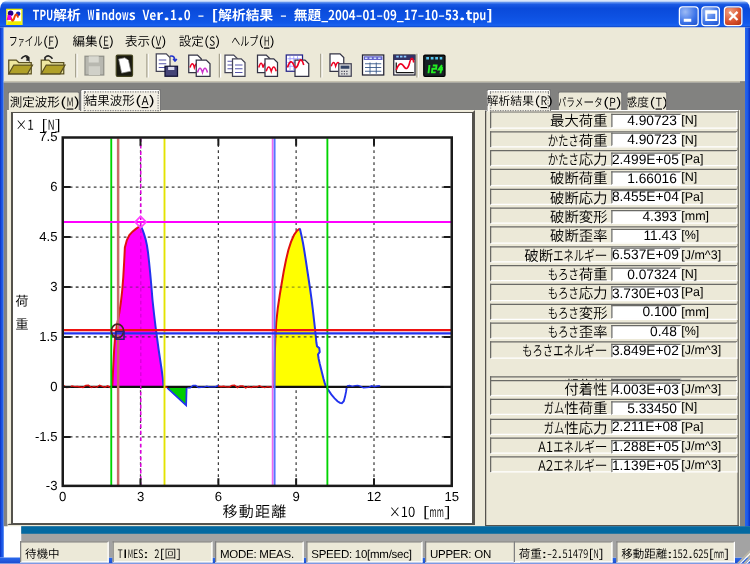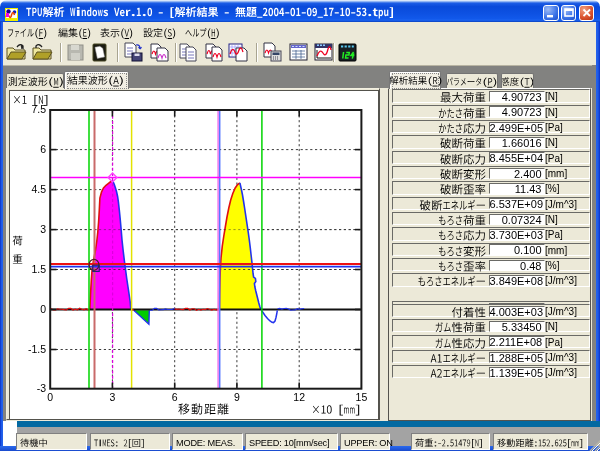--- a/index.html
+++ b/index.html
@@ -362,21 +362,21 @@
           </svg></div>
         <div class="rval">8.455E+04</div>
         <div class="runit">[Pa]</div>
       </div>
       <div class="rrow" style="top:76.9px">
         <div class="rlab"><svg width="96" height="13" viewBox="0 0 96 13">
             <g transform="translate(50.0,10.6)">
               <path d="M0.6 -9.0V-8.3H2.0C1.7 -6.5 1.2 -4.8 0.3 -3.7C0.5 -3.5 0.7 -3.1 0.7 -2.9C1.0 -3.2 1.2 -3.6 1.4 -3.9V0.4H2.1V-0.6H4.2V-5.5H2.0C2.4 -6.3 2.6 -7.3 2.8 -8.3H4.4V-9.0ZM2.1 -4.8H3.5V-1.3H2.1ZM5.0 -7.8V-4.9C5.0 -3.3 4.9 -1.1 3.9 0.5C4.1 0.6 4.4 0.8 4.5 0.9C5.5 -0.6 5.7 -2.8 5.7 -4.4C6.2 -3.2 6.8 -2.1 7.5 -1.2C6.8 -0.6 6.0 -0.0 5.2 0.3C5.3 0.4 5.5 0.7 5.6 0.9C6.5 0.5 7.3 -0.0 8.0 -0.7C8.7 -0.0 9.6 0.5 10.5 0.9C10.6 0.7 10.9 0.4 11.0 0.3C10.1 -0.1 9.2 -0.6 8.5 -1.3C9.4 -2.2 10.0 -3.5 10.4 -5.0L10.0 -5.2L9.8 -5.1H8.1V-7.1H10.0C9.8 -6.6 9.7 -6.0 9.5 -5.7L10.1 -5.5C10.4 -6.1 10.6 -7.0 10.8 -7.7L10.3 -7.9L10.2 -7.8H8.1V-9.6H7.4V-7.8ZM7.4 -7.1V-5.1H5.7V-7.1ZM9.5 -4.5C9.2 -3.4 8.7 -2.5 8.0 -1.7C7.3 -2.5 6.8 -3.4 6.4 -4.5Z M16.8 -8.9C16.7 -8.3 16.4 -7.4 16.1 -6.8L16.6 -6.6C16.8 -7.2 17.2 -8.0 17.5 -8.7ZM13.7 -8.7C13.9 -8.1 14.1 -7.2 14.2 -6.7L14.7 -6.9C14.7 -7.4 14.4 -8.2 14.2 -8.9ZM15.2 -9.6V-6.2H13.5V-5.5H15.1C14.7 -4.4 13.9 -3.3 13.3 -2.7C13.4 -2.5 13.6 -2.2 13.6 -2.0C14.2 -2.6 14.8 -3.5 15.2 -4.4V-1.4H15.8V-4.3C16.3 -3.9 16.8 -3.3 17.0 -3.0L17.4 -3.5C17.2 -3.8 16.2 -4.7 15.8 -5.0V-5.5H17.5V-6.2H15.8V-9.6ZM21.8 -9.5C21.1 -9.1 19.8 -8.7 18.6 -8.5L18.0 -8.6V-4.6C18.0 -3.5 17.9 -2.2 17.4 -1.0V-1.1H13.2V-9.2H12.5V0.5H13.2V-0.4H17.1C17.0 -0.1 16.7 0.2 16.5 0.5C16.7 0.6 16.9 0.8 17.0 1.0C18.5 -0.6 18.7 -2.9 18.7 -4.6V-5.0H20.6V0.9H21.3V-5.0H22.6V-5.8H18.7V-7.8C20.0 -8.1 21.5 -8.4 22.4 -8.9Z M31.3 -6.8C32.1 -6.1 32.9 -5.1 33.4 -4.5L34.0 -4.9C33.6 -5.5 32.7 -6.5 31.9 -7.2ZM25.5 -7.1C25.2 -6.4 24.3 -5.6 23.5 -5.1C23.7 -5.0 23.9 -4.7 24.1 -4.6C24.9 -5.2 25.8 -6.0 26.3 -6.9ZM28.3 -9.6V-8.5H23.7V-7.7H27.5V-7.7C27.5 -6.7 27.3 -5.4 25.6 -4.4C25.8 -4.3 26.1 -4.0 26.2 -3.8C28.0 -5.0 28.2 -6.5 28.2 -7.7V-7.7H29.9V-5.1C29.9 -5.0 29.9 -5.0 29.7 -5.0C29.6 -5.0 29.0 -5.0 28.4 -5.0C28.5 -4.8 28.6 -4.5 28.7 -4.3C29.4 -4.3 30.0 -4.3 30.3 -4.4C30.6 -4.5 30.6 -4.7 30.6 -5.1V-7.7H33.8V-8.5H29.1V-9.6ZM27.5 -4.5C26.9 -3.5 25.6 -2.5 23.8 -1.8C24.0 -1.7 24.2 -1.4 24.3 -1.3C25.1 -1.6 25.8 -2.0 26.4 -2.4C26.9 -1.8 27.4 -1.3 28.1 -0.9C26.7 -0.3 25.2 0.1 23.6 0.3C23.7 0.4 23.9 0.7 24.0 0.9C25.7 0.7 27.4 0.3 28.8 -0.4C30.1 0.3 31.7 0.7 33.6 0.9C33.7 0.7 33.9 0.4 34.0 0.2C32.3 0.1 30.8 -0.3 29.6 -0.8C30.6 -1.5 31.5 -2.3 32.1 -3.3L31.6 -3.6L31.4 -3.6H27.7C28.0 -3.8 28.2 -4.0 28.4 -4.3ZM26.9 -2.8 27.1 -2.9H30.9C30.4 -2.2 29.7 -1.7 28.8 -1.2C28.0 -1.7 27.4 -2.2 26.9 -2.8Z M44.3 -9.5C43.6 -8.5 42.2 -7.5 41.1 -7.0C41.3 -6.8 41.5 -6.6 41.7 -6.4C42.8 -7.1 44.1 -8.1 45.0 -9.2ZM44.6 -6.3C43.8 -5.3 42.4 -4.2 41.2 -3.6C41.4 -3.5 41.7 -3.2 41.8 -3.1C43.0 -3.8 44.4 -4.9 45.3 -6.0ZM44.9 -3.2C44.0 -1.7 42.4 -0.4 40.6 0.3C40.8 0.4 41.1 0.7 41.2 0.9C43.0 0.1 44.6 -1.3 45.6 -2.9ZM39.2 -8.2V-5.1H37.3V-8.2ZM35.0 -5.1V-4.4H36.5C36.5 -2.7 36.2 -0.9 35.0 0.4C35.1 0.6 35.4 0.8 35.5 1.0C36.9 -0.6 37.2 -2.5 37.2 -4.4H39.2V0.9H40.0V-4.4H41.2V-5.1H40.0V-8.2H41.1V-8.9H35.2V-8.2H36.5V-5.1Z" fill="#000"></path>
             </g>
           </svg></div>
-        <div class="rval">2.400</div>
+        <div class="rval">4.393</div>
         <div class="runit">[mm]</div>
       </div>
       <div class="rrow" style="top:92.2px">
         <div class="rlab"><svg width="96" height="13" viewBox="0 0 96 13">
             <g transform="translate(50.0,10.6)">
               <path d="M0.6 -9.0V-8.3H2.0C1.7 -6.5 1.2 -4.8 0.3 -3.7C0.5 -3.5 0.7 -3.1 0.7 -2.9C1.0 -3.2 1.2 -3.6 1.4 -3.9V0.4H2.1V-0.6H4.2V-5.5H2.0C2.4 -6.3 2.6 -7.3 2.8 -8.3H4.4V-9.0ZM2.1 -4.8H3.5V-1.3H2.1ZM5.0 -7.8V-4.9C5.0 -3.3 4.9 -1.1 3.9 0.5C4.1 0.6 4.4 0.8 4.5 0.9C5.5 -0.6 5.7 -2.8 5.7 -4.4C6.2 -3.2 6.8 -2.1 7.5 -1.2C6.8 -0.6 6.0 -0.0 5.2 0.3C5.3 0.4 5.5 0.7 5.6 0.9C6.5 0.5 7.3 -0.0 8.0 -0.7C8.7 -0.0 9.6 0.5 10.5 0.9C10.6 0.7 10.9 0.4 11.0 0.3C10.1 -0.1 9.2 -0.6 8.5 -1.3C9.4 -2.2 10.0 -3.5 10.4 -5.0L10.0 -5.2L9.8 -5.1H8.1V-7.1H10.0C9.8 -6.6 9.7 -6.0 9.5 -5.7L10.1 -5.5C10.4 -6.1 10.6 -7.0 10.8 -7.7L10.3 -7.9L10.2 -7.8H8.1V-9.6H7.4V-7.8ZM7.4 -7.1V-5.1H5.7V-7.1ZM9.5 -4.5C9.2 -3.4 8.7 -2.5 8.0 -1.7C7.3 -2.5 6.8 -3.4 6.4 -4.5Z M16.8 -8.9C16.7 -8.3 16.4 -7.4 16.1 -6.8L16.6 -6.6C16.8 -7.2 17.2 -8.0 17.5 -8.7ZM13.7 -8.7C13.9 -8.1 14.1 -7.2 14.2 -6.7L14.7 -6.9C14.7 -7.4 14.4 -8.2 14.2 -8.9ZM15.2 -9.6V-6.2H13.5V-5.5H15.1C14.7 -4.4 13.9 -3.3 13.3 -2.7C13.4 -2.5 13.6 -2.2 13.6 -2.0C14.2 -2.6 14.8 -3.5 15.2 -4.4V-1.4H15.8V-4.3C16.3 -3.9 16.8 -3.3 17.0 -3.0L17.4 -3.5C17.2 -3.8 16.2 -4.7 15.8 -5.0V-5.5H17.5V-6.2H15.8V-9.6ZM21.8 -9.5C21.1 -9.1 19.8 -8.7 18.6 -8.5L18.0 -8.6V-4.6C18.0 -3.5 17.9 -2.2 17.4 -1.0V-1.1H13.2V-9.2H12.5V0.5H13.2V-0.4H17.1C17.0 -0.1 16.7 0.2 16.5 0.5C16.7 0.6 16.9 0.8 17.0 1.0C18.5 -0.6 18.7 -2.9 18.7 -4.6V-5.0H20.6V0.9H21.3V-5.0H22.6V-5.8H18.7V-7.8C20.0 -8.1 21.5 -8.4 22.4 -8.9Z M29.4 -6.9C30.8 -6.3 32.4 -5.5 33.3 -4.9L33.8 -5.4C32.9 -6.0 31.3 -6.8 30.0 -7.3ZM25.4 -2.7V-0.1H23.6V0.6H34.0V-0.1H29.2V-1.4H32.9V-2.1H29.2V-3.4H33.5V-4.0H24.1V-3.4H28.4V-0.1H26.2V-2.7ZM23.9 -9.1V-8.3H28.9C27.6 -7.1 25.6 -6.1 23.7 -5.4C23.9 -5.3 24.2 -5.0 24.3 -4.8C25.7 -5.3 27.1 -6.1 28.3 -7.0V-4.5H29.1V-7.6C29.4 -7.8 29.7 -8.1 29.9 -8.3H33.6V-9.1Z M44.2 -7.3C43.8 -6.8 43.0 -6.2 42.4 -5.8L42.9 -5.5C43.5 -5.8 44.3 -6.4 44.9 -6.9ZM35.1 -3.5 35.5 -2.9C36.3 -3.3 37.2 -3.7 38.1 -4.2L38.0 -4.7C36.9 -4.3 35.8 -3.8 35.1 -3.5ZM35.5 -6.7C36.2 -6.3 36.9 -5.7 37.3 -5.4L37.9 -5.8C37.5 -6.2 36.7 -6.7 36.0 -7.1ZM42.2 -4.4C43.1 -4.0 44.3 -3.3 44.8 -2.8L45.4 -3.3C44.8 -3.8 43.6 -4.5 42.7 -4.9ZM40.8 -4.9C41.1 -4.6 41.3 -4.3 41.6 -4.0L39.5 -3.9C40.3 -4.7 41.2 -5.7 41.9 -6.6L41.3 -6.9C41.0 -6.4 40.5 -5.9 40.1 -5.3C39.8 -5.5 39.5 -5.8 39.1 -6.0C39.5 -6.4 39.9 -7.0 40.3 -7.5L40.0 -7.6H45.1V-8.3H40.6V-9.6H39.8V-8.3H35.5V-7.6H39.5C39.3 -7.2 39.0 -6.7 38.6 -6.3L38.3 -6.5L37.9 -6.1C38.5 -5.7 39.2 -5.2 39.6 -4.8C39.3 -4.5 39.0 -4.1 38.6 -3.8L37.8 -3.8L37.9 -3.1L42.0 -3.4C42.1 -3.2 42.2 -2.9 42.3 -2.7L42.9 -3.1C42.6 -3.6 42.0 -4.5 41.4 -5.1ZM35.1 -2.2V-1.5H39.8V0.9H40.6V-1.5H45.4V-2.2H40.6V-3.1H39.8V-2.2Z" fill="#000"></path>
             </g>
           </svg></div>
         <div class="rval">11.43</div>
         <div class="runit">[%]</div>
@@ -425,21 +425,21 @@
           </svg></div>
         <div class="rval">0.48</div>
         <div class="runit">[%]</div>
       </div>
       <div class="rrow" style="top:184.2px">
         <div class="rlab"><svg width="96" height="13" viewBox="0 0 96 13">
             <g transform="translate(27.7,10.6)">
               <path d="M0.8 -4.6 0.8 -3.8C1.3 -3.6 1.9 -3.5 2.6 -3.4C2.5 -2.8 2.5 -2.4 2.5 -2.0C2.5 -0.2 3.4 0.5 4.5 0.5C6.1 0.5 7.2 -0.5 7.2 -2.2C7.2 -3.2 6.9 -4.0 6.3 -4.9L5.7 -4.7C6.3 -3.9 6.6 -3.1 6.6 -2.3C6.6 -1.1 5.7 -0.3 4.5 -0.3C3.5 -0.3 3.0 -1.0 3.0 -2.2C3.0 -2.4 3.1 -2.9 3.1 -3.4H3.4C4.0 -3.4 4.5 -3.4 5.1 -3.5L5.1 -4.3C4.5 -4.1 3.9 -4.1 3.3 -4.1H3.2L3.3 -6.3H3.4C4.1 -6.3 4.6 -6.3 5.1 -6.4L5.1 -7.2C4.6 -7.0 4.1 -7.0 3.4 -7.0L3.5 -8.2C3.6 -8.5 3.6 -8.7 3.6 -9.0L3.0 -9.1C3.0 -8.9 3.0 -8.7 3.0 -8.3L2.9 -7.0C2.2 -7.1 1.6 -7.2 1.0 -7.5L1.0 -6.7C1.5 -6.5 2.2 -6.4 2.8 -6.3L2.6 -4.1C2.0 -4.2 1.4 -4.3 0.8 -4.6Z M10.2 -8.3 10.2 -7.5C10.4 -7.5 10.6 -7.5 10.8 -7.6C11.2 -7.6 12.8 -7.7 13.4 -7.7C12.6 -6.7 10.4 -4.1 9.2 -2.8L9.7 -2.2C10.7 -3.6 11.5 -4.5 12.9 -4.5C14.0 -4.5 14.7 -3.8 14.7 -2.6C14.7 -0.9 13.2 -0.0 10.9 -0.4L11.0 0.4C13.7 0.7 15.3 -0.4 15.3 -2.6C15.3 -4.2 14.4 -5.2 13.0 -5.2C12.7 -5.2 12.2 -5.1 11.7 -4.9C12.4 -5.7 13.5 -6.8 14.1 -7.6C14.2 -7.7 14.3 -7.8 14.4 -7.9L14.1 -8.5C14.0 -8.5 13.8 -8.4 13.6 -8.4C13.1 -8.4 11.2 -8.3 10.8 -8.3C10.6 -8.3 10.4 -8.3 10.2 -8.3Z M19.1 -3.6 18.5 -3.7C18.3 -3.1 18.1 -2.5 18.1 -1.9C18.1 -0.3 19.1 0.4 20.7 0.4C21.6 0.4 22.3 0.3 22.8 0.2L22.8 -0.6C22.2 -0.4 21.5 -0.3 20.7 -0.3C19.4 -0.4 18.7 -0.8 18.7 -2.0C18.7 -2.5 18.9 -3.0 19.1 -3.6ZM17.9 -7.2 17.9 -6.4C19.2 -6.2 20.4 -6.2 21.4 -6.3C21.7 -5.4 22.1 -4.3 22.4 -3.6C22.1 -3.7 21.5 -3.7 21.0 -3.8L21.0 -3.1C21.5 -3.1 22.5 -2.9 22.9 -2.8L23.2 -3.4C23.1 -3.6 23.0 -3.8 22.9 -4.0C22.6 -4.6 22.2 -5.5 21.9 -6.4C22.5 -6.5 23.2 -6.7 23.7 -6.9L23.6 -7.7C23.1 -7.4 22.3 -7.3 21.7 -7.1C21.6 -7.8 21.4 -8.6 21.4 -9.1L20.7 -9.0C20.8 -8.7 20.9 -8.4 20.9 -8.2C21.0 -7.9 21.1 -7.5 21.2 -7.1C20.3 -7.0 19.1 -7.0 17.9 -7.2Z M25.6 -1.4V-0.5C25.8 -0.5 26.0 -0.5 26.3 -0.5H31.7C31.9 -0.5 32.2 -0.5 32.4 -0.5V-1.4C32.2 -1.4 32.0 -1.4 31.7 -1.4H29.3V-6.8H31.3C31.5 -6.8 31.8 -6.8 32.0 -6.7V-7.6C31.8 -7.6 31.5 -7.6 31.3 -7.6H26.7C26.6 -7.6 26.3 -7.6 26.1 -7.6V-6.7C26.3 -6.8 26.6 -6.8 26.7 -6.8H28.6V-1.4H26.3C26.0 -1.4 25.8 -1.4 25.6 -1.4Z M40.4 -1.6 40.7 -2.3C40.0 -3.0 39.5 -3.4 38.8 -4.0L38.4 -3.4C39.1 -2.8 39.6 -2.3 40.4 -1.6ZM39.9 -7.0 39.5 -7.5C39.4 -7.4 39.2 -7.4 39.0 -7.4H37.6V-8.2C37.6 -8.5 37.6 -8.9 37.7 -9.2H37.0C37.0 -8.9 37.0 -8.5 37.0 -8.2V-7.4H35.4C35.1 -7.4 34.6 -7.4 34.4 -7.5V-6.6C34.6 -6.6 35.1 -6.6 35.4 -6.6C35.8 -6.6 38.5 -6.6 38.9 -6.6C38.6 -6.1 37.9 -5.1 37.2 -4.5C36.4 -3.8 35.4 -3.0 33.8 -2.5L34.2 -1.7C35.3 -2.2 36.2 -2.7 37.0 -3.4L37.0 -0.8C37.0 -0.4 37.0 0.1 37.0 0.5H37.6C37.6 0.1 37.6 -0.4 37.6 -0.8L37.6 -3.9C38.4 -4.7 39.1 -5.6 39.5 -6.3C39.6 -6.5 39.8 -6.8 39.9 -7.0Z M45.8 -0.2 46.2 0.2C46.2 0.1 46.3 0.1 46.4 -0.0C47.4 -0.7 48.5 -1.9 49.3 -3.2L48.9 -3.9C48.3 -2.6 47.2 -1.5 46.4 -1.0C46.4 -1.3 46.4 -7.1 46.4 -7.8C46.4 -8.2 46.5 -8.5 46.5 -8.6H45.8C45.8 -8.5 45.8 -8.2 45.8 -7.8C45.8 -7.1 45.8 -1.4 45.8 -0.9C45.8 -0.6 45.8 -0.4 45.8 -0.2ZM42.0 -0.3 42.5 0.2C43.2 -0.6 43.8 -1.7 44.0 -2.9C44.2 -4.0 44.3 -6.5 44.3 -7.8C44.3 -8.1 44.3 -8.4 44.3 -8.6H43.6C43.7 -8.3 43.7 -8.1 43.7 -7.8C43.7 -6.5 43.7 -4.2 43.4 -3.1C43.2 -2.0 42.7 -1.0 42.0 -0.3Z M55.9 -9.3 55.5 -9.1C55.7 -8.6 56.0 -7.9 56.2 -7.5L56.6 -7.7C56.4 -8.2 56.1 -8.9 55.9 -9.3ZM56.8 -9.8 56.4 -9.5C56.6 -9.1 56.9 -8.5 57.1 -7.9L57.5 -8.2C57.3 -8.6 57.0 -9.3 56.8 -9.8ZM50.4 -2.9 50.6 -2.0C50.7 -2.1 51.0 -2.1 51.3 -2.2L53.5 -2.7L53.9 -0.4C53.9 -0.0 54.0 0.3 54.0 0.7L54.7 0.5C54.6 0.2 54.5 -0.2 54.5 -0.5L54.1 -2.9L56.2 -3.3C56.5 -3.4 56.8 -3.5 56.9 -3.5L56.8 -4.4C56.7 -4.3 56.4 -4.2 56.1 -4.1L54.0 -3.6L53.7 -6.0L55.7 -6.5C55.9 -6.5 56.1 -6.6 56.2 -6.6L56.1 -7.4C56.0 -7.4 55.8 -7.3 55.5 -7.3C55.2 -7.2 54.4 -7.0 53.6 -6.8L53.4 -8.1C53.4 -8.3 53.3 -8.6 53.3 -8.9L52.7 -8.7C52.7 -8.5 52.8 -8.2 52.8 -7.9L53.0 -6.7C52.2 -6.5 51.5 -6.3 51.1 -6.3C50.9 -6.3 50.7 -6.2 50.5 -6.2L50.6 -5.3C50.8 -5.4 51.0 -5.4 51.2 -5.5L53.1 -5.9L53.4 -3.5C52.5 -3.3 51.6 -3.1 51.1 -3.0C50.9 -3.0 50.6 -2.9 50.4 -2.9Z M59.0 -4.9V-3.9C59.3 -3.9 59.9 -4.0 60.4 -4.0C61.1 -4.0 65.4 -4.0 66.1 -4.0C66.6 -4.0 67.0 -3.9 67.2 -3.9V-4.9C67.0 -4.9 66.7 -4.9 66.1 -4.9C65.4 -4.9 61.1 -4.9 60.4 -4.9C59.8 -4.9 59.3 -4.9 59.0 -4.9Z" fill="#000"></path>
             </g>
           </svg></div>
-        <div class="rval">3.849E+08</div>
+        <div class="rval">3.849E+02</div>
         <div class="runit">[J/m^3]</div>
       </div>
       <div class="rrow" style="top:212px">
         <div class="rlab"><svg width="96" height="13" viewBox="0 0 96 13">
             <g transform="translate(61.5,10.6)">
               <path d="M0.6 -8.4C1.2 -7.9 2.0 -7.2 2.4 -6.7L2.9 -7.2C2.5 -7.7 1.7 -8.4 1.1 -8.9ZM0.5 -0.5 1.1 -0.1C1.6 -1.1 2.2 -2.5 2.7 -3.7L2.1 -4.1C1.6 -2.8 0.9 -1.3 0.5 -0.5ZM6.0 -9.1C5.5 -8.9 4.7 -8.6 4.0 -8.3V-9.6H3.3V-7.0C3.3 -6.3 3.5 -6.1 4.3 -6.1C4.5 -6.1 5.6 -6.1 5.8 -6.1C6.5 -6.1 6.7 -6.3 6.7 -7.3C6.6 -7.4 6.3 -7.5 6.1 -7.6C6.1 -6.8 6.0 -6.7 5.7 -6.7C5.5 -6.7 4.6 -6.7 4.4 -6.7C4.0 -6.7 4.0 -6.8 4.0 -7.0V-7.7C4.8 -8.0 5.7 -8.3 6.4 -8.6ZM2.9 -3.0V-2.3H4.5C4.3 -1.4 3.9 -0.3 2.6 0.4C2.7 0.6 3.0 0.8 3.1 0.9C4.1 0.3 4.6 -0.5 4.9 -1.3C5.3 -0.9 5.7 -0.4 5.9 -0.1L6.4 -0.6C6.1 -1.0 5.6 -1.5 5.1 -1.9L5.2 -2.3H6.7V-3.0H5.2V-3.3V-4.4H6.5V-5.0H4.2C4.2 -5.3 4.3 -5.6 4.4 -5.9L3.7 -6.0C3.5 -5.2 3.2 -4.3 2.8 -3.7C2.9 -3.6 3.2 -3.5 3.3 -3.3C3.6 -3.6 3.7 -4.0 3.9 -4.4H4.5V-3.3L4.5 -3.0ZM7.1 -7.5C8.0 -7.0 9.1 -6.3 9.6 -5.8L10.0 -6.4C9.8 -6.6 9.5 -6.8 9.2 -7.0C9.8 -7.6 10.5 -8.3 10.9 -9.0L10.4 -9.3L10.3 -9.3H6.8V-8.6H9.8C9.5 -8.2 9.1 -7.7 8.7 -7.4C8.3 -7.6 7.9 -7.8 7.6 -8.0ZM7.1 -4.1C7.0 -2.2 6.8 -0.5 5.9 0.4C6.1 0.5 6.3 0.7 6.4 0.9C6.9 0.4 7.2 -0.3 7.4 -1.2C8.0 0.4 8.9 0.7 10.0 0.7H10.9C10.9 0.5 11.0 0.2 11.1 0.0C10.9 0.0 10.2 0.1 10.0 0.1C9.7 0.1 9.4 0.0 9.2 -0.1V-2.4H10.9V-3.1H9.2V-5.0H10.3C10.2 -4.6 10.1 -4.2 10.0 -4.0L10.5 -3.8C10.7 -4.3 10.9 -5.0 11.0 -5.6L10.6 -5.7L10.5 -5.7H6.7V-5.0H8.5V-0.4C8.1 -0.8 7.8 -1.3 7.5 -2.3C7.6 -2.9 7.6 -3.5 7.7 -4.1Z M14.6 -9.7C14.1 -8.6 13.1 -7.2 11.8 -6.2C12.0 -6.1 12.3 -5.9 12.4 -5.7C12.8 -6.0 13.2 -6.4 13.5 -6.8V-3.4H16.8V-2.6H12.1V-2.0H16.2C15.0 -1.1 13.3 -0.3 11.9 0.1C12.0 0.3 12.3 0.6 12.4 0.8C13.9 0.3 15.7 -0.6 16.8 -1.7V0.9H17.6V-1.7C18.8 -0.7 20.6 0.2 22.1 0.7C22.2 0.5 22.4 0.2 22.6 0.0C21.1 -0.3 19.4 -1.1 18.3 -2.0H22.4V-2.6H17.6V-3.4H22.1V-4.0H17.8V-4.8H21.2V-5.4H17.8V-6.2H21.1V-6.8H17.8V-7.6H21.6V-8.3H17.7C18.0 -8.6 18.2 -9.1 18.4 -9.5L17.6 -9.6C17.4 -9.2 17.2 -8.7 17.0 -8.3H14.6C14.9 -8.7 15.1 -9.1 15.4 -9.5ZM17.0 -6.2V-5.4H14.3V-6.2ZM17.0 -6.8H14.3V-7.6H17.0ZM17.0 -4.8V-4.0H14.3V-4.8Z M25.0 -9.6V0.9H25.8V-9.6ZM24.0 -7.5C23.9 -6.5 23.7 -5.3 23.3 -4.5L24.0 -4.3C24.3 -5.1 24.5 -6.5 24.5 -7.4ZM25.9 -7.6C26.3 -6.9 26.6 -6.1 26.7 -5.6L27.3 -5.9C27.2 -6.3 26.8 -7.2 26.5 -7.8ZM26.8 -0.3V0.5H33.9V-0.3H30.9V-3.2H33.4V-4.0H30.9V-6.4H33.6V-7.2H30.9V-9.6H30.2V-7.2H28.6C28.8 -7.8 29.0 -8.4 29.1 -9.0L28.3 -9.1C28.0 -7.5 27.6 -6.0 26.9 -5.0C27.1 -4.9 27.4 -4.7 27.6 -4.6C27.9 -5.1 28.2 -5.7 28.4 -6.4H30.2V-4.0H27.7V-3.2H30.2V-0.3Z" fill="#000"></path>
             </g>
           </svg></div>
         <div class="rval">0.8845358</div>
         <div class="runit"></div>
@@ -504,21 +504,21 @@
             <path d="M1.8 0.0H2.4V-6.1H3.9V-6.7H0.2V-6.1H1.8Z M5.6 0.0H6.8V-6.7H5.6Z M8.8 0.0H9.2V-3.9C9.2 -4.5 9.2 -5.3 9.1 -5.8H9.2L9.5 -4.3L10.2 -0.7H10.5L11.2 -4.3L11.5 -5.8H11.5C11.5 -5.3 11.5 -4.5 11.5 -3.9V0.0H11.9V-6.7H11.4L10.6 -3.0C10.5 -2.6 10.5 -2.1 10.4 -1.6H10.3C10.3 -2.1 10.2 -2.6 10.1 -3.0L9.3 -6.7H8.8Z M13.1 0.0H16.2V-0.6H13.7V-3.2H15.7V-3.9H13.7V-6.1H16.1V-6.7H13.1Z M18.7 0.1C19.7 0.1 20.4 -0.7 20.4 -1.8C20.4 -2.8 19.9 -3.2 19.3 -3.6L18.6 -4.0C18.2 -4.2 17.7 -4.5 17.7 -5.2C17.7 -5.8 18.1 -6.2 18.7 -6.2C19.2 -6.2 19.6 -5.9 19.9 -5.5L20.2 -6.0C19.9 -6.5 19.3 -6.9 18.7 -6.9C17.8 -6.9 17.1 -6.1 17.1 -5.1C17.1 -4.1 17.7 -3.7 18.2 -3.4L18.9 -3.0C19.4 -2.7 19.8 -2.4 19.8 -1.7C19.8 -1.0 19.4 -0.6 18.7 -0.6C18.1 -0.6 17.6 -0.9 17.2 -1.4L16.9 -0.9C17.3 -0.3 17.9 0.1 18.7 0.1Z M22.8 -3.6C23.3 -3.6 23.7 -3.9 23.7 -4.2C23.7 -4.6 23.3 -4.8 22.8 -4.8C22.3 -4.8 21.8 -4.6 21.8 -4.2C21.8 -3.9 22.3 -3.6 22.8 -3.6ZM22.8 0.1C23.3 0.1 23.7 -0.1 23.7 -0.5C23.7 -0.8 23.3 -1.1 22.8 -1.1C22.3 -1.1 21.8 -0.8 21.8 -0.5C21.8 -0.1 22.3 0.1 22.8 0.1Z M29.8 0.0H33.2V-0.6H31.6C31.3 -0.6 31.0 -0.6 30.7 -0.6C32.1 -2.1 32.9 -3.5 32.9 -4.9C32.9 -6.1 32.3 -6.9 31.3 -6.9C30.7 -6.9 30.2 -6.5 29.7 -5.9L30.1 -5.4C30.4 -5.9 30.8 -6.2 31.3 -6.2C32.0 -6.2 32.3 -5.6 32.3 -4.9C32.3 -3.7 31.6 -2.3 29.8 -0.4Z M34.9 1.6H37.3V1.1H35.7V-6.8H37.3V-7.3H34.9Z M41.1 -4.7H43.5V-2.4H41.1ZM40.5 -5.2V-1.9H44.1V-5.2ZM38.5 -7.3V0.7H39.1V0.2H45.5V0.7H46.2V-7.3ZM39.1 -0.4V-6.7H45.5V-0.4Z M47.3 1.6H49.7V-7.3H47.3V-6.8H49.0V1.1H47.3Z"></path>
           </g>
         </svg>
       </div>
       <div class="scell" style="left:154.5px;width:71px">
         <span style="position:absolute;left:3.5px;top:3.5px;font-family:'Liberation Sans',sans-serif;font-size:9.2px;letter-spacing:-0.2px;color:#000;white-space:nowrap">MODE: MEAS.</span>
       </div>
       <div class="scell" style="left:227.5px;width:93px">
         <span style="position:absolute;left:3.5px;top:3.5px;font-family:Liberation Sans, sans-serif;font-size:9.2px;letter-spacing:-0.2px;color:#000;white-space:nowrap">SPEED: 10[mm/sec]</span>
       </div>
-      <div class="scell" style="left:322.5px;width:50px">
+      <div class="scell" style="left:322.5px;width:76px">
         <span style="position:absolute;left:3.5px;top:3.5px;font-family:'Liberation Sans',sans-serif;font-size:9.2px;letter-spacing:-0.2px;color:#000;white-space:nowrap">UPPER: ON</span>
       </div>
       <div class="scell" style="left:394px;width:78.5px">
         <svg width="70" height="13" viewBox="0 0 70 13" style="position:absolute;left:3px;top:2px">
           <g transform="translate(0,10.3)">
             <path d="M3.2 -5.1V-4.5H7.2V-0.1C7.2 0.0 7.1 0.1 7.0 0.1C6.8 0.1 6.2 0.1 5.6 0.1C5.7 0.3 5.8 0.5 5.8 0.7C6.6 0.7 7.1 0.7 7.4 0.6C7.7 0.5 7.8 0.3 7.8 -0.1V-4.5H8.7V-5.1ZM2.4 -5.5C2.0 -4.5 1.1 -3.4 0.3 -2.8C0.4 -2.6 0.6 -2.4 0.7 -2.3C1.0 -2.5 1.3 -2.9 1.6 -3.2V0.7H2.3V-4.0C2.5 -4.4 2.8 -4.9 3.0 -5.3ZM3.3 -3.6V-0.4H3.9V-1.0H6.3V-3.6ZM3.9 -3.1H5.7V-1.5H3.9ZM5.9 -7.7V-7.0H3.3V-7.7H2.7V-7.0H0.6V-6.4H2.7V-5.5H3.3V-6.4H5.9V-5.5H6.5V-6.4H8.7V-7.0H6.5V-7.7Z M10.7 -5.0V-2.1H13.5V-1.4H10.4V-0.9H13.5V-0.1H9.7V0.4H17.9V-0.1H14.1V-0.9H17.3V-1.4H14.1V-2.1H17.0V-5.0H14.1V-5.6H17.9V-6.1H14.1V-6.8C15.2 -6.9 16.2 -7.0 17.0 -7.2L16.6 -7.7C15.2 -7.4 12.6 -7.2 10.4 -7.2C10.5 -7.0 10.6 -6.8 10.6 -6.7C11.5 -6.7 12.5 -6.7 13.5 -6.8V-6.1H9.7V-5.6H13.5V-5.0ZM11.3 -3.3H13.5V-2.6H11.3ZM14.1 -3.3H16.4V-2.6H14.1ZM11.3 -4.5H13.5V-3.8H11.3ZM14.1 -4.5H16.4V-3.8H14.1Z M20.5 -3.6C21.0 -3.6 21.4 -3.9 21.4 -4.2C21.4 -4.6 21.0 -4.8 20.5 -4.8C20.0 -4.8 19.5 -4.6 19.5 -4.2C19.5 -3.9 20.0 -3.6 20.5 -3.6ZM20.5 0.1C21.0 0.1 21.4 -0.1 21.4 -0.5C21.4 -0.8 21.0 -1.1 20.5 -1.1C20.0 -1.1 19.5 -0.8 19.5 -0.5C19.5 -0.1 20.0 0.1 20.5 0.1Z M23.1 -2.3H26.1V-2.9H23.1Z M27.0 0.0H30.4V-0.6H28.9C28.6 -0.6 28.2 -0.6 27.9 -0.6C29.3 -2.1 30.2 -3.5 30.2 -4.9C30.2 -6.1 29.6 -6.9 28.6 -6.9C27.9 -6.9 27.4 -6.5 27.0 -5.9L27.4 -5.4C27.7 -5.9 28.1 -6.2 28.5 -6.2C29.2 -6.2 29.6 -5.6 29.6 -4.9C29.6 -3.7 28.8 -2.3 27.0 -0.4Z M32.9 0.1C33.4 0.1 33.8 -0.1 33.8 -0.5C33.8 -0.8 33.4 -1.1 32.9 -1.1C32.4 -1.1 31.9 -0.8 31.9 -0.5C31.9 -0.1 32.4 0.1 32.9 0.1Z M36.9 0.1C37.8 0.1 38.7 -0.7 38.7 -2.2C38.7 -3.7 38.0 -4.3 37.0 -4.3C36.7 -4.3 36.4 -4.2 36.2 -4.0L36.3 -6.1H38.4V-6.7H35.8L35.6 -3.6L36.0 -3.3C36.3 -3.6 36.5 -3.8 36.9 -3.8C37.6 -3.8 38.1 -3.2 38.1 -2.2C38.1 -1.1 37.5 -0.5 36.9 -0.5C36.2 -0.5 35.8 -0.9 35.5 -1.3L35.2 -0.8C35.5 -0.3 36.1 0.1 36.9 0.1Z M39.8 0.0H42.7V-0.6H41.6V-6.7H41.1C40.9 -6.5 40.5 -6.4 40.0 -6.3V-5.8H41.0V-0.6H39.8Z M45.8 0.0H46.4V-1.9H47.1V-2.5H46.4V-6.7H45.7L43.4 -2.4V-1.9H45.8ZM45.8 -2.5H44.0L45.4 -4.9C45.5 -5.2 45.7 -5.5 45.8 -5.9H45.8C45.8 -5.5 45.8 -5.0 45.8 -4.7Z M48.9 0.0H49.5C49.6 -2.6 49.9 -4.2 51.2 -6.3V-6.7H47.7V-6.1H50.5C49.4 -4.2 49.0 -2.6 48.9 0.0Z M53.3 0.1C54.3 0.1 55.2 -0.9 55.2 -3.7C55.2 -5.8 54.5 -6.9 53.4 -6.9C52.6 -6.9 51.9 -6.0 51.9 -4.7C51.9 -3.3 52.4 -2.6 53.4 -2.6C53.9 -2.6 54.3 -2.9 54.7 -3.4C54.6 -1.2 54.0 -0.5 53.2 -0.5C52.9 -0.5 52.5 -0.7 52.3 -1.0L52.0 -0.6C52.3 -0.2 52.7 0.1 53.3 0.1ZM54.7 -4.1C54.3 -3.4 53.8 -3.1 53.5 -3.1C52.8 -3.1 52.4 -3.8 52.4 -4.7C52.4 -5.6 52.9 -6.3 53.4 -6.3C54.2 -6.3 54.6 -5.5 54.7 -4.1Z M57.0 1.6H59.4V1.1H57.8V-6.8H59.4V-7.3H57.0Z M60.4 0.0H60.8V-3.7C60.8 -4.4 60.8 -5.1 60.8 -5.7H60.8L61.3 -4.4L62.9 0.0H63.4V-6.7H62.9V-3.1C62.9 -2.4 62.9 -1.7 63.0 -1.0H62.9L62.5 -2.4L60.9 -6.7H60.4Z M64.3 1.6H66.8V-7.3H64.3V-6.8H66.0V1.1H64.3Z"></path>
           </g>
         </svg>
       </div>
       <div class="scell" style="left:476px;width:95px">

